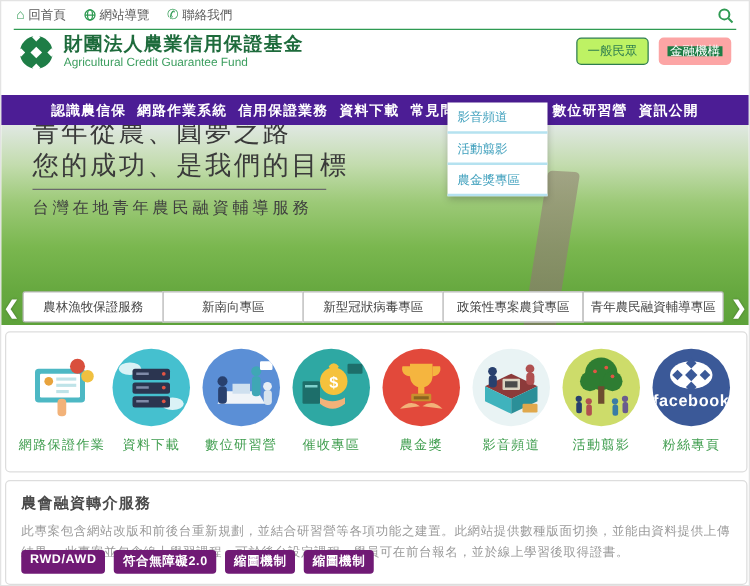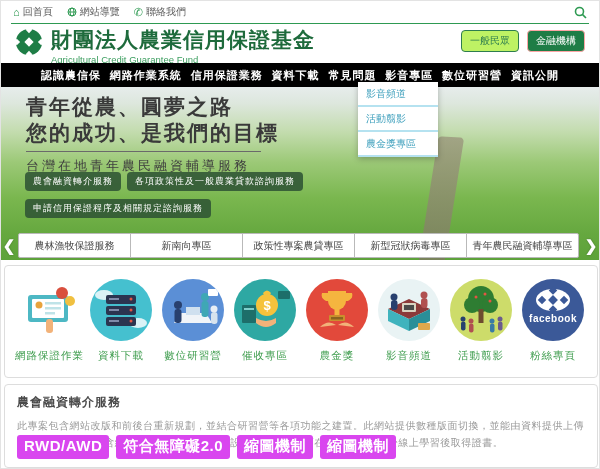--- a/index.html
+++ b/index.html
@@ -17,48 +17,48 @@
   .uicon { color:#2e9a52; font-size:11px; line-height:1; }
   .util-divider { position:absolute; top:22px; left:10px; right:10px;
     border-top:1px solid #2e9a52; }
   .searchbtn { margin-left:auto; cursor:pointer; display:flex; align-items:center; }
 
   
   .header { position:absolute; top:23px; left:0; width:100%; height:34px; }
   .logo { position:absolute; left:13px; top:3px; width:30px; height:30px; }
   .brand { position:absolute; left:50px; top:2px; }
   .brand-title { font-family:"Liberation Serif", serif; font-weight:bold;
-    font-size:21px; color:#1e6b3c; letter-spacing:1px; }
+    font-size:15px; color:#1e6b3c; letter-spacing:1px; }
   .brand-sub { font-family:Liberation Sans, sans-serif; font-size:9.5px; color:#3c9e5f; }
   .hdr-btns { position:absolute; right:14px; top:6px; display:flex; gap:8px; }
   .btn { width:58px; height:22px; border-radius:4px; font-size:10px;
     display:flex; align-items:center; justify-content:center; cursor:pointer; }
   .btn-outline { background:#bef264; border:1px solid #2e7d4f; color:#2e7d4f; }
-  .btn-solid { background:#1e7d46; border:1px solid #fca5a5; color:#fff; }
-
-  
-  .nav { position:absolute; top:62px; left:0; width:100%; height:24px;
-    background:#000000; display:flex; align-items:center;
+  .btn-solid { background:#1e7d46; border:7px solid #fca5a5; color:#fff; }
+
+  
+  .nav { position:absolute; top:75px; left:0; width:100%; height:24px;
+    background:#4c1d95; display:flex; align-items:center;
     justify-content:space-between; padding:12px 40px; z-index:5; }
   .nav a { color:#fff; font-size:11px; font-weight:bold; text-decoration:none;
     letter-spacing:1px; cursor:pointer; }
   .dropdown { position:absolute; top:81px; left:357px; width:80px; background:#fff;
     box-shadow:0 2px 6px rgba(0,0,0,.25); z-index:6; }
   .dropdown .ditem { display:block; padding:5px 8px 4px; font-size:10px;
     color:#3fa0bd; border-bottom:2px solid #b5e2f0; cursor:pointer; }
 
   
   .hero { position:absolute; top:81px; left:0; width:100%; height:178px;
     background:linear-gradient(180deg,#e9eef0 0%, #dde7dd 12%, #c3dcae 28%,
       #9cc977 45%, #7ab74f 65%, #66a83f 85%, #5da23a 100%); overflow:hidden; }
   .hero-path { position:absolute; top:55px; right:145px; width:26px; height:130px;
     background:linear-gradient(180deg,#9b977d,#7d7a60); transform:skewX(-6deg) rotate(3deg);
     opacity:.8; border-radius:4px; }
   .hero-text { position:absolute; left:25px; top:12px; }
-  .hero-h1 { font-size:21px; font-weight:bold; color:#3a3a3a; letter-spacing:2px;
+  .hero-h1 { font-size:21px; font-weight:normal; color:#3a3a3a; letter-spacing:2px;
     line-height:1.22; }
   .hero-hr { width:235px; border-top:1px solid #6a6a6a; margin:6px 0 5px; }
   .hero-sub { font-size:13px; color:#3f3f3f; letter-spacing:3px; }
   .pill-rows { position:absolute; left:24px; top:88px; width:380px; }
   .pill { display:inline-block; background:rgba(47,84,52,.88); color:#fff;
     font-size:9px; padding:3px 8px; border-radius:4px; margin:0 6px 6px 0;
     letter-spacing:1px; }
 
   
   .tabstrip { position:absolute; left:17px; right:20px; bottom:2px; display:flex; }
@@ -75,29 +75,29 @@
   
   .quick { position:absolute; top:264px; left:3px; width:594px; height:113px;
     background:#fff; border:1px solid #ddd; border-radius:4px;
     display:flex; justify-content:space-around; align-items:flex-start;
     padding:13px 8px 0; }
   .qitem { width:68px; text-align:center; cursor:pointer; }
   .qcircle { width:62px; height:62px; border-radius:50%; margin:0 auto 8px;
     position:relative; overflow:hidden; }
   .qlabel { font-size:10.5px; color:#3f9d4e; letter-spacing:1px; white-space:nowrap; }
   .fbword { position:absolute; left:0; right:0; top:34px; text-align:center;
-    color:#fff; font-size:10px; font-weight:bold; letter-spacing:.5px; }
+    color:#fff; font-size:13px; font-weight:bold; letter-spacing:.5px; }
 
   
   .about { position:absolute; top:383px; left:3px; width:594px; height:84px;
     background:#fff; border:1px solid #ddd; border-radius:4px; padding:9px 12px; }
   .about h2 { font-size:12px; color:#4a4a4a; letter-spacing:1px; margin-bottom:7px; }
   .about p { font-size:10px; color:#9a9a9a; line-height:1.65; letter-spacing:.5px; }
   .badges { position:absolute; left:12px; bottom:8px; display:flex; gap:7px; }
-  .badge { background:#d946ef; color:#fff; font-size:15px; font-weight:bold;
+  .badge { background:#701a75; color:#fff; font-size:10px; font-weight:bold;
     padding:2px 7px 3px; border-radius:3px; letter-spacing:.5px; }
 
   svg { display:block; }
 </style>
 </head>
 <body>
 
 <div class="page">
 
   <div class="utilbar">
@@ -165,30 +165,26 @@
   </div>
 
   <div class="hero">
     <div class="hero-path"></div>
     <div class="hero-text">
       <div class="hero-h1">青年從農、圓夢之路</div>
       <div class="hero-h1">您的成功、是我們的目標</div>
       <div class="hero-hr"></div>
       <div class="hero-sub">台灣在地青年農民融資輔導服務</div>
     </div>
-    <div class="pill-rows">
-      <span class="pill">農會融資轉介服務</span><span class="pill">各項政策性及一般農業貸款諮詢服務</span><br>
-      <span class="pill">申請信用保證程序及相關規定諮詢服務</span>
-    </div>
 
     <div class="tabstrip">
       <div class="tab">農林漁牧保證服務</div>
       <div class="tab">新南向專區</div>
+      <div class="tab">新型冠狀病毒專區</div>
       <div class="tab">政策性專案農貸專區</div>
-      <div class="tab">新型冠狀病毒專區</div>
       <div class="tab">青年農民融資輔導專區</div>
     </div>
     <div class="chev chev-left">❮</div>
     <div class="chev chev-right">❯</div>
   </div>
 
   <div class="quick">
 
     <div class="qitem">
       <div class="qcircle" style="background:#fff;">

